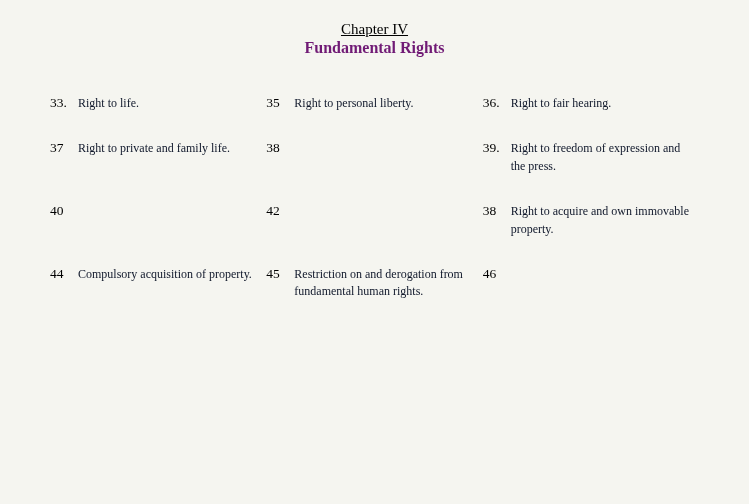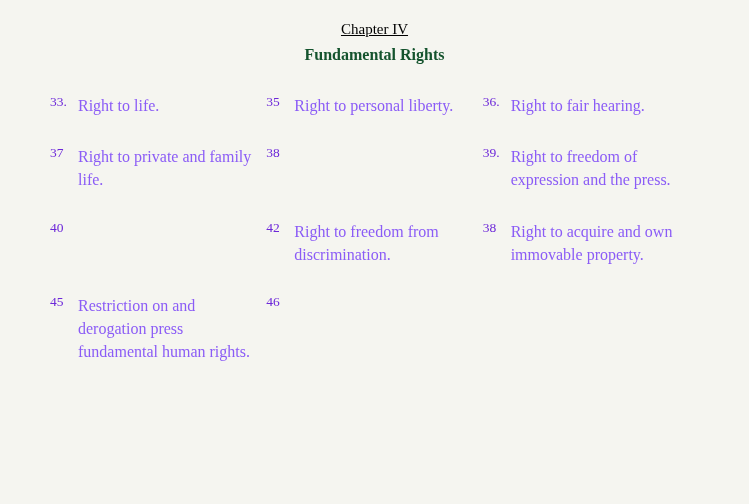--- a/index.html
+++ b/index.html
@@ -19,61 +19,61 @@
 
     .page {
       background: #f5f5f0;
       width: 749px;
       min-height: 504px;
       padding: 20px 50px 30px 50px;
     }
 
     .chapter-heading {
       text-align: center;
-      margin-bottom: 8px;
+      margin-bottom: 1px;
     }
 
     .chapter-title {
       font-size: 15px;
       color: #000;
       text-decoration: underline;
       font-weight: normal;
     }
 
     .section-title {
       text-align: center;
       font-size: 16px;
       font-weight: bold;
-      color: #14532d;
-      margin-bottom: 16px;
+      color: #701a75;
+      margin-bottom: 24px;
     }
 
     .entries-grid {
       display: grid;
       grid-template-columns: 1fr 1fr 1fr;
       gap: 0;
     }
 
     .entry {
       display: flex;
       align-items: flex-start;
       padding: 14px 8px 14px 0;
     }
 
     .entry-number {
       font-size: 13.5px;
-      color: #6d28d9;
+      color: #000000;
       min-width: 28px;
       padding-top: 0;
       flex-shrink: 0;
     }
 
     .entry-text {
-      font-size: 16px;
-      color: #8b5cf6;
+      font-size: 12px;
+      color: #0f172a;
       line-height: 1.45;
     }
   </style>
 </head>
 <body>
 
 <div class="page">
   <div class="chapter-heading">
     <span class="chapter-title">Chapter IV</span>
   </div>
@@ -101,29 +101,32 @@
       </div>
       <div class="entry">
         <span class="entry-number">39.</span>
         <span class="entry-text">Right to freedom of expression and the press.</span>
       </div>
       <div class="entry">
         <span class="entry-number">40</span>
       </div>
       <div class="entry">
         <span class="entry-number">42</span>
-        <span class="entry-text">Right to freedom from discrimination.</span>
       </div>
       <div class="entry">
         <span class="entry-number">38</span>
         <span class="entry-text">Right to acquire and own immovable property.</span>
       </div>
       <div class="entry">
+        <span class="entry-number">44</span>
+        <span class="entry-text">Compulsory acquisition of property.</span>
+      </div>
+      <div class="entry">
         <span class="entry-number">45</span>
-        <span class="entry-text">Restriction on and derogation press fundamental human rights.</span>
+        <span class="entry-text">Restriction on and derogation from fundamental human rights.</span>
       </div>
       <div class="entry">
         <span class="entry-number">46</span>
       </div>
       <div class="entry">
         <span class="entry-number"></span>
         <span class="entry-text"></span>
       </div>
     </div>
 </div>

